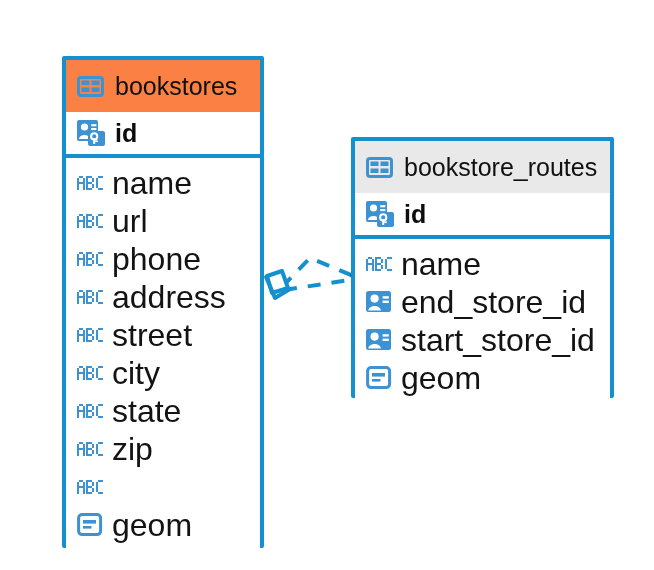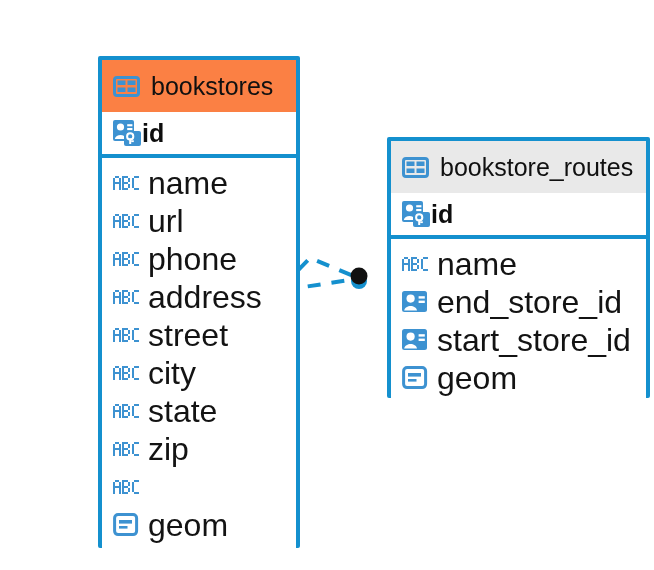--- a/index.html
+++ b/index.html
@@ -12,21 +12,20 @@
   }
   #canvas{position:absolute;left:0;top:0;width:654px;height:570px;}
 
   .entity{
     position:absolute;
     box-sizing:border-box;
     border:4px solid #1490CE;
     background:#0c4a6e;
     border-radius:2px;
     z-index:3;
-    margin-left:36px;
   }
 
   .ent-header{
     box-sizing:border-box;
     height:52px;
     display:flex;
     align-items:center;
     padding-left:11px;
     gap:11px;
   }
@@ -38,21 +37,21 @@
     line-height:1;
     white-space:nowrap;
   }
 
   .pk-row{
     box-sizing:border-box;
     height:46px;
     display:flex;
     align-items:center;
     padding-left:11px;
-    gap:1px;
+    gap:10px;
     border-bottom:4px solid #1490CE;
     background:#ffffff;
   }
   .pk-label{
     font-size:25px;
     font-weight:bold;
     color:#0d0d0d;
     line-height:1;
     white-space:nowrap;
   }

